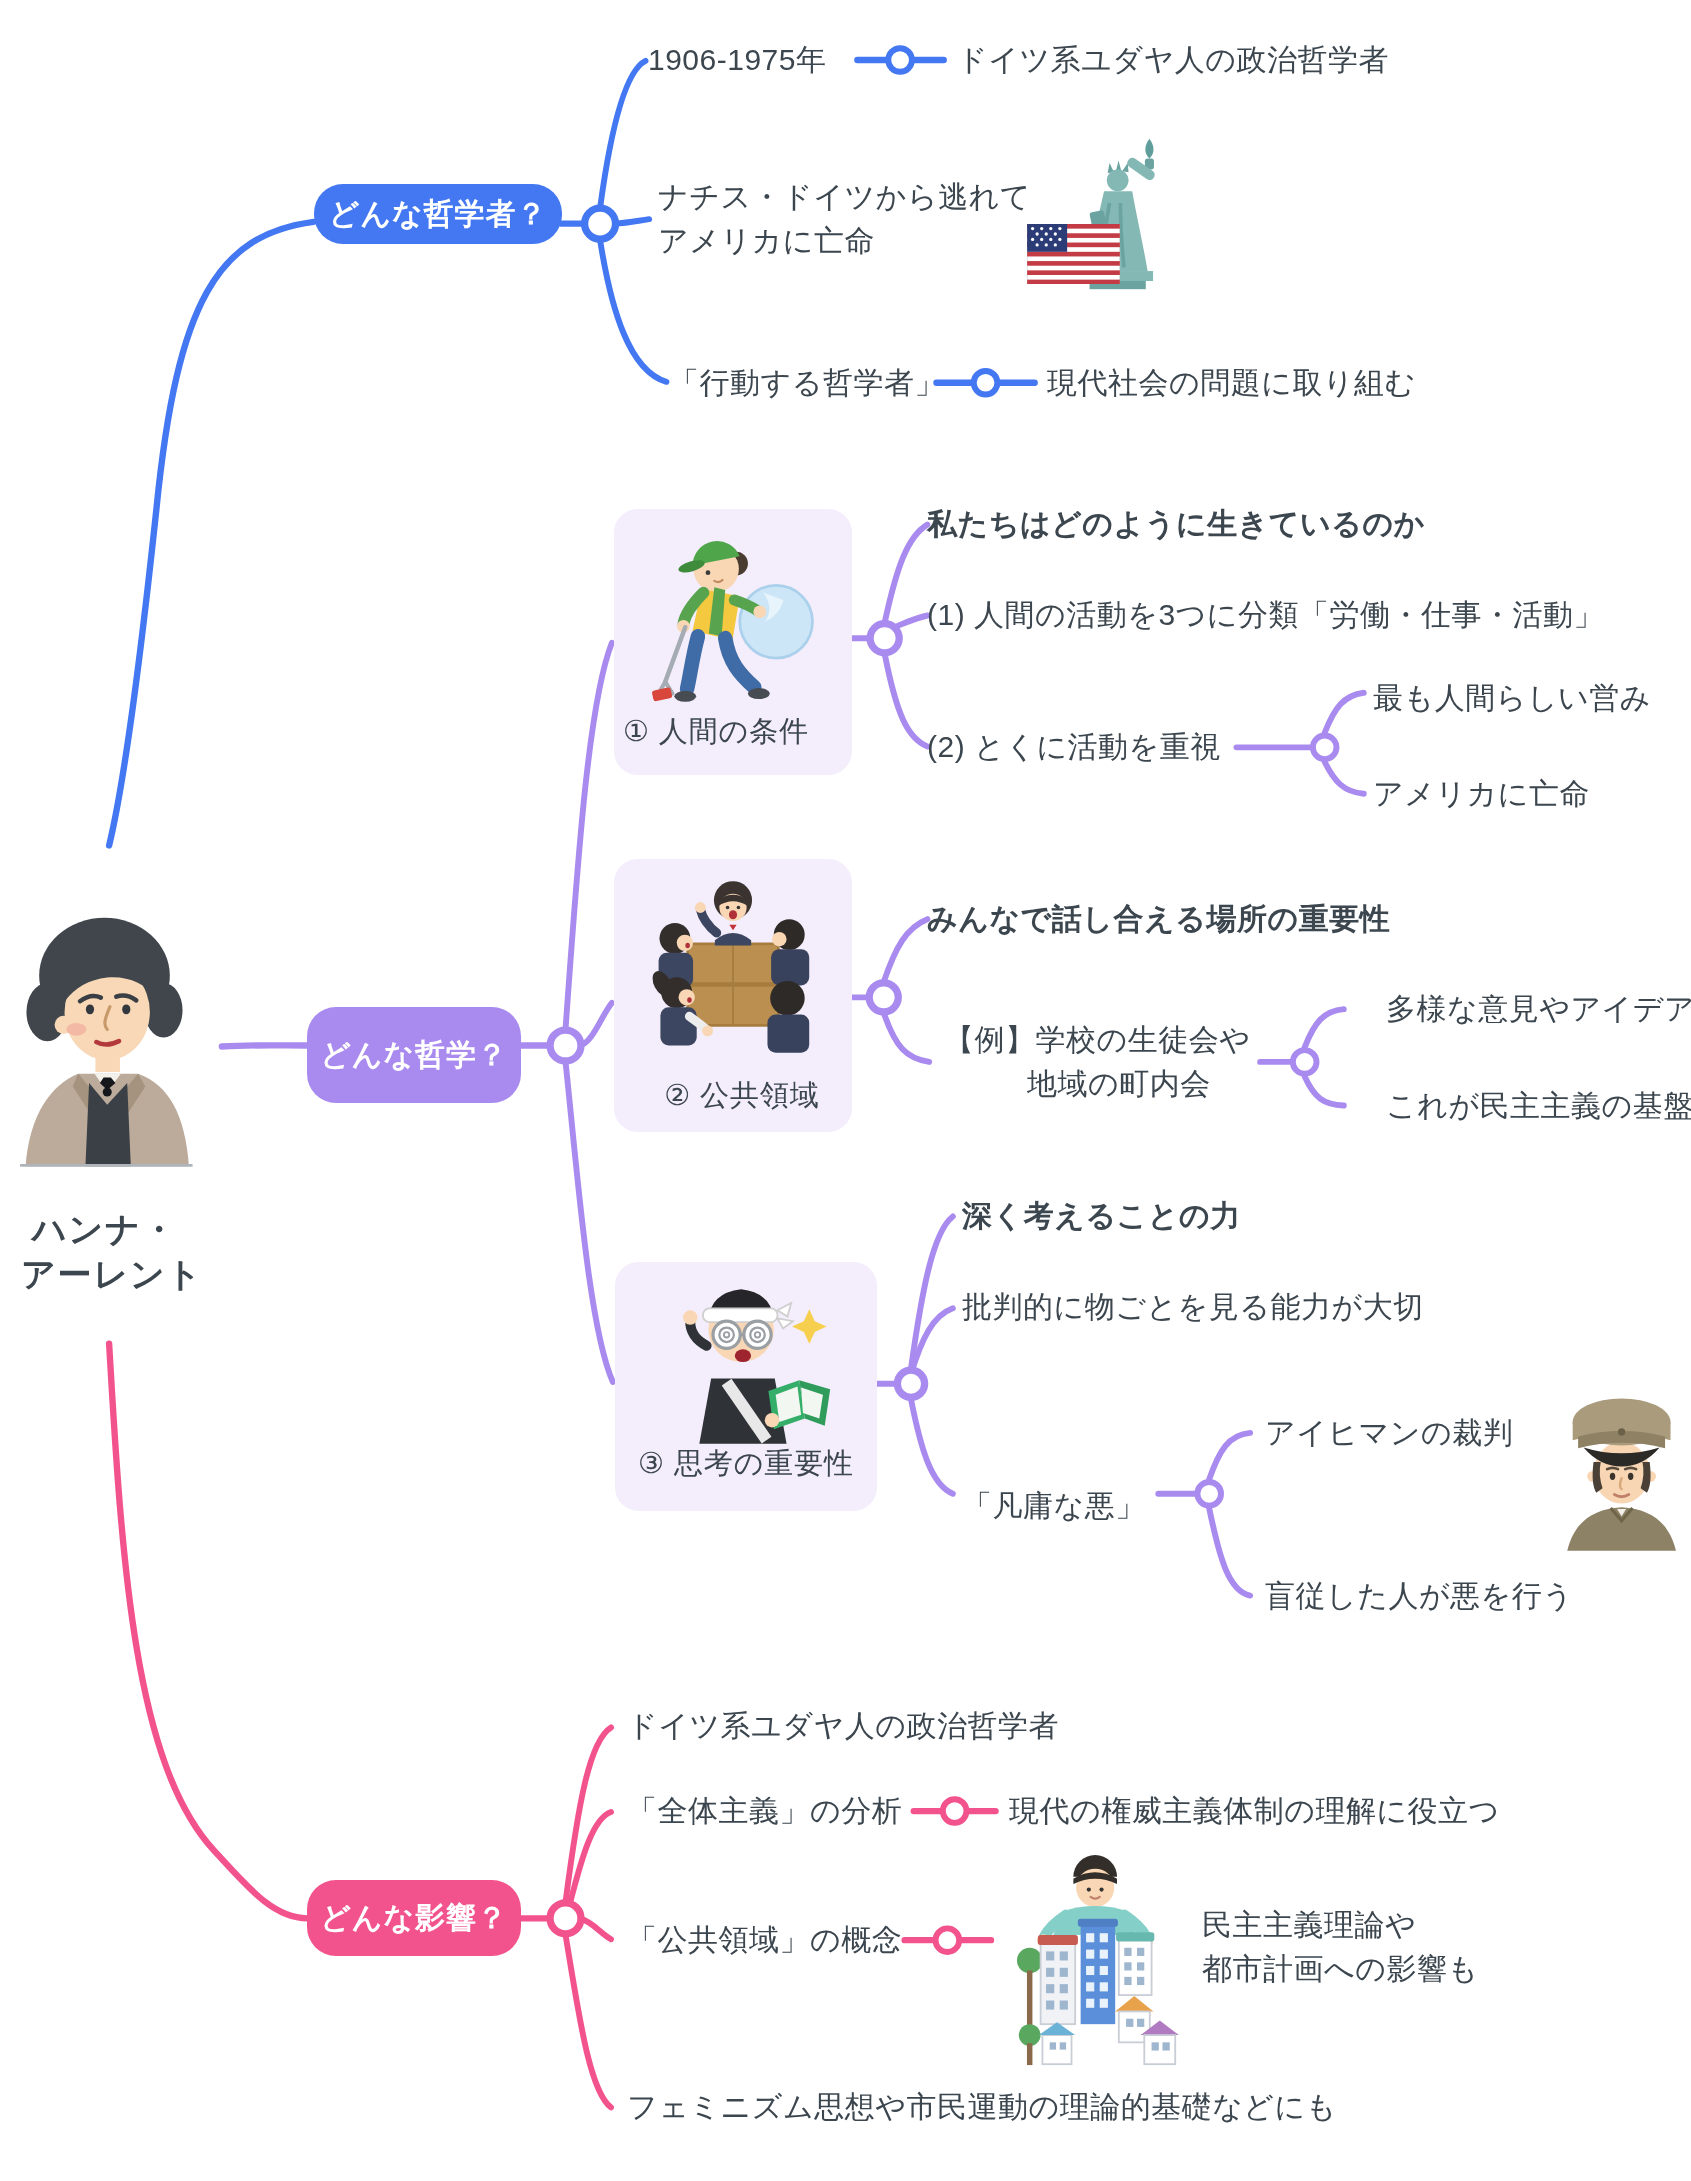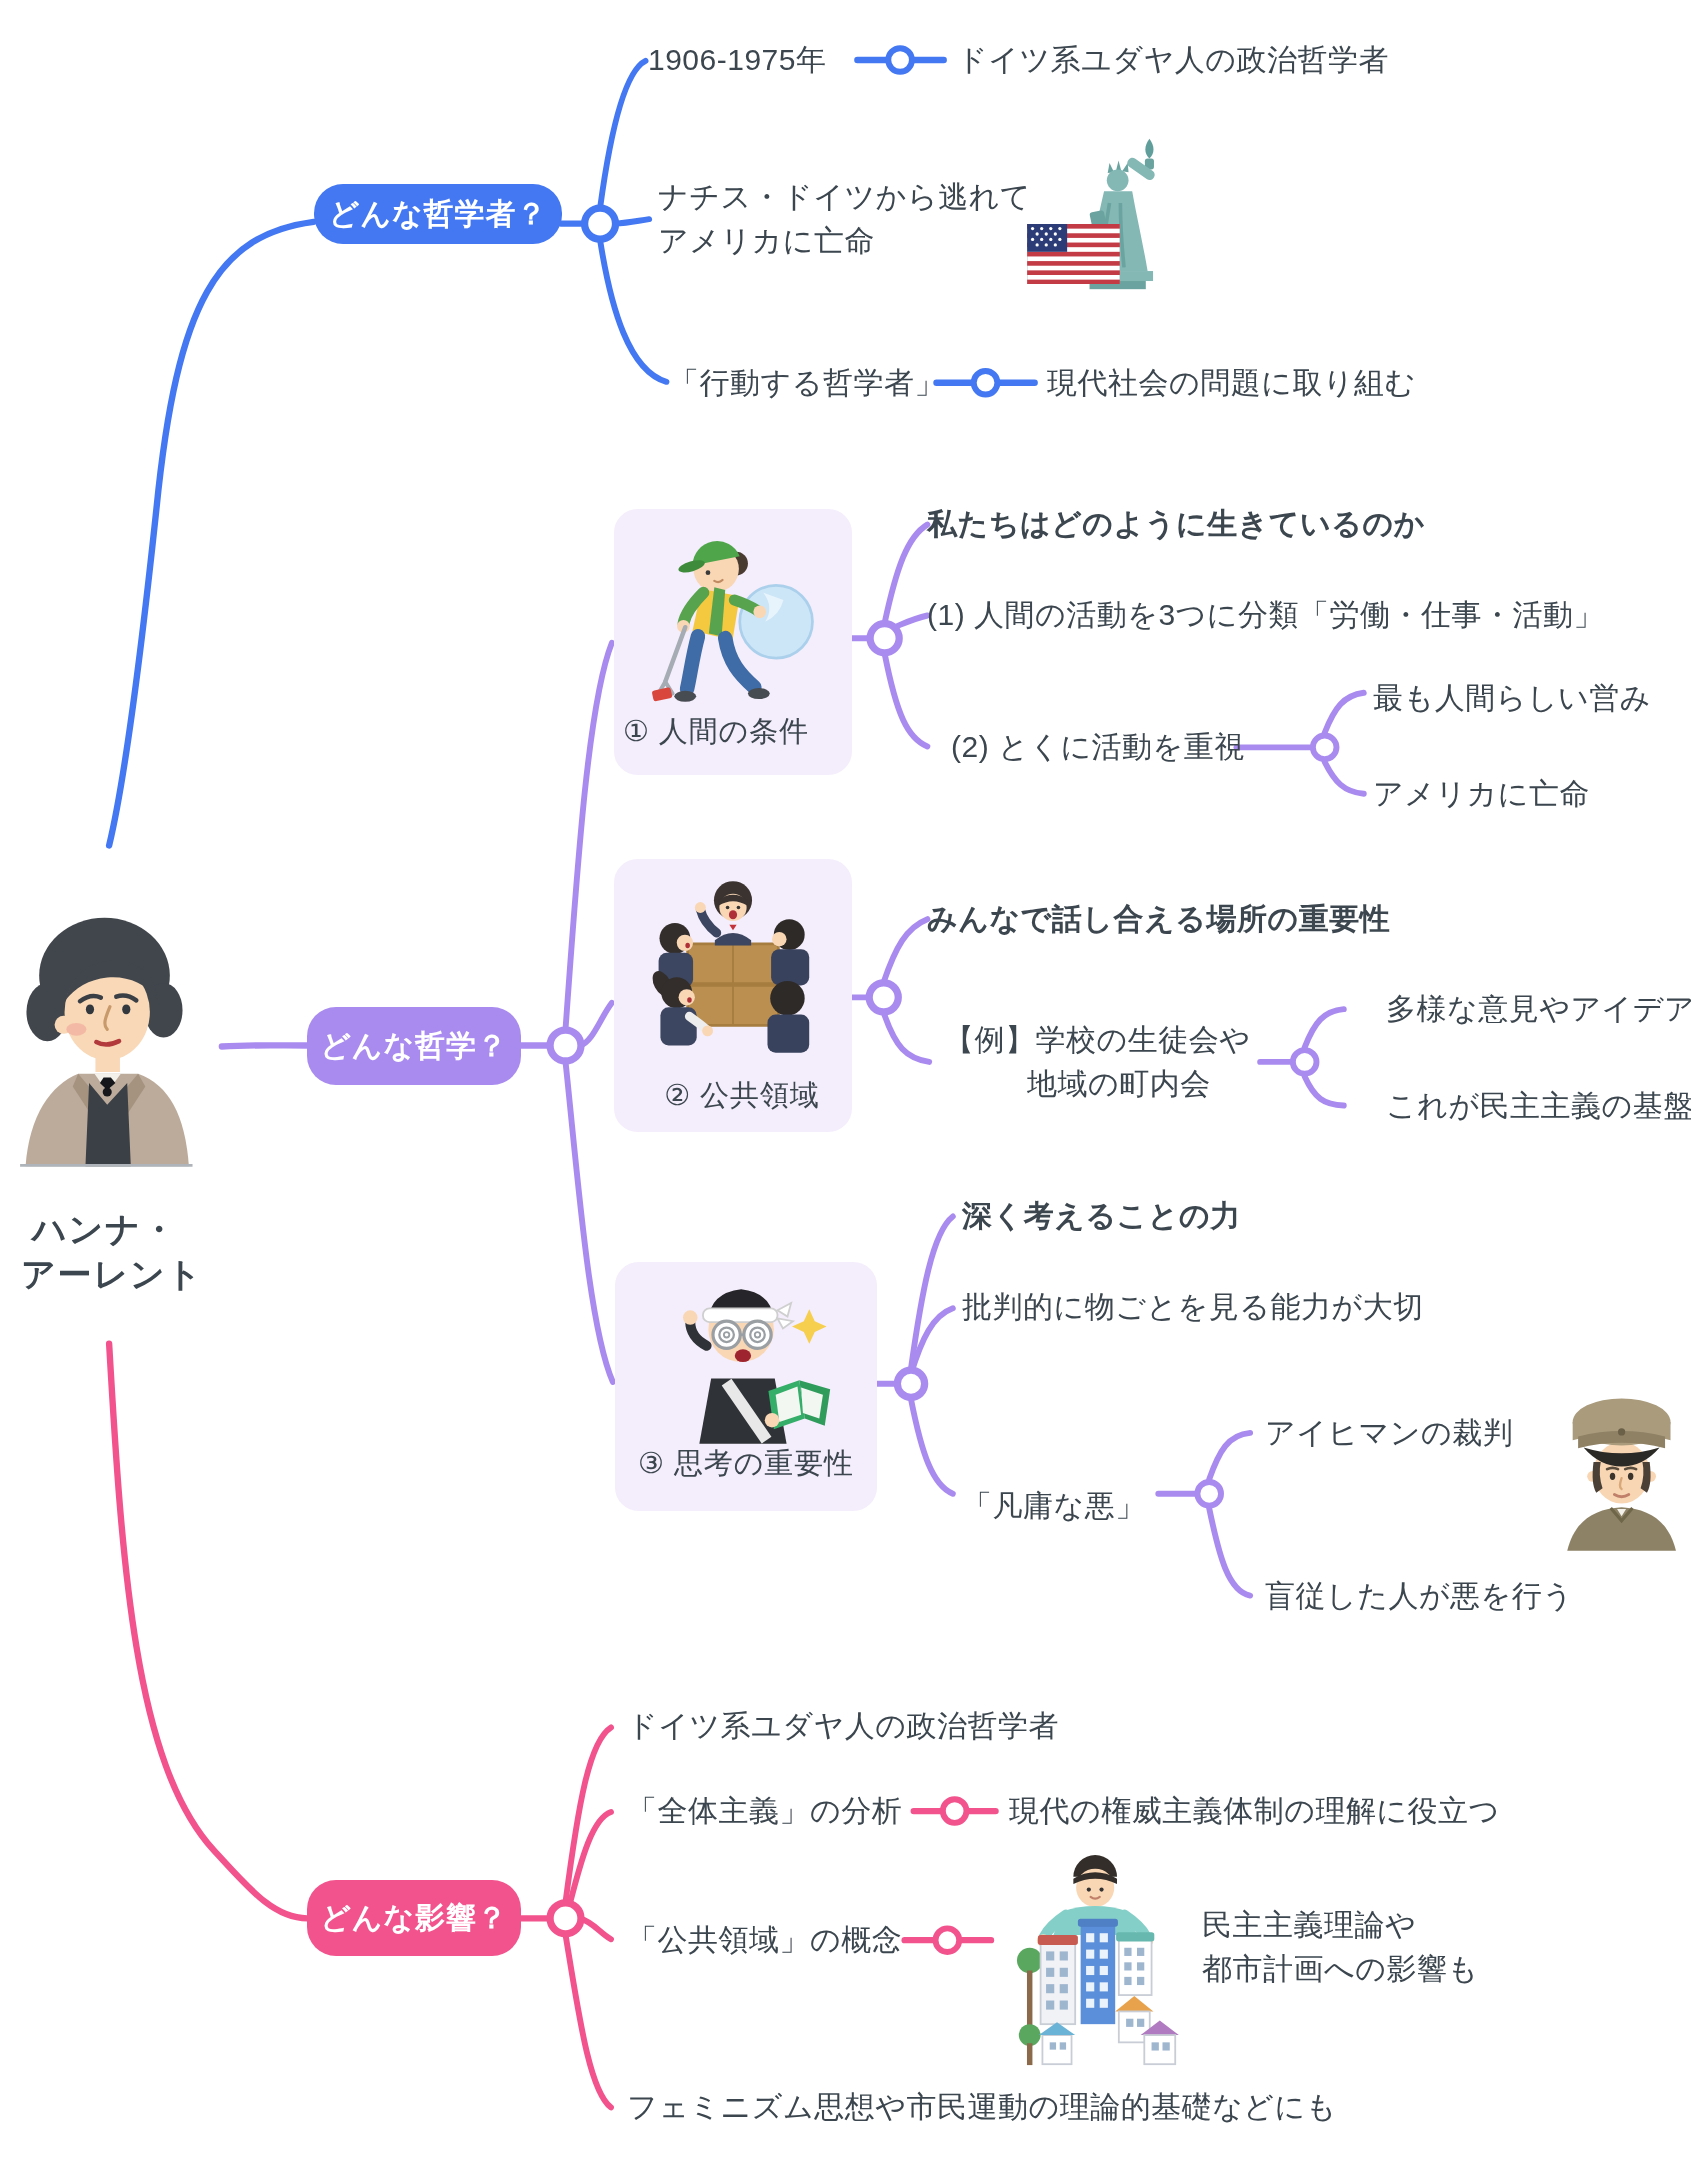--- a/index.html
+++ b/index.html
@@ -180,21 +180,21 @@
       <circle cx="6" cy="17" r="1.8"></circle>
         <circle cx="16" cy="17" r="1.8"></circle>
         <circle cx="26" cy="17" r="1.8"></circle>
         <circle cx="36" cy="17" r="1.8"></circle>
       <circle cx="11" cy="23" r="1.8"></circle>
         <circle cx="21" cy="23" r="1.8"></circle>
         <circle cx="31" cy="23" r="1.8"></circle>
     </g>
   </svg>
 
-  <div class="branch-node bn-purple" style="left:307px;top:1007px;width:214px;height:78px;">どんな哲学？</div>
+  <div class="branch-node bn-purple" style="left:307px;top:1007px;width:214px;height:96px;">どんな哲学？</div>
 
   <div class="card" style="left:614px;top:509px;width:238px;height:266px;"></div>
   <svg class="ill" style="left:638px;top:520px;" width="189" height="189" viewBox="0 0 208 208">
     <circle cx="152" cy="112" r="40" fill="#CDE6F7" stroke="#ABD0EC" stroke-width="3"></circle>
     <path d="M138 80 Q 150 96 140 112 Q 156 104 160 88" fill="#E8F4FC"></path>
     <circle cx="108" cy="48" r="13" fill="#4A3B30"></circle>
     <circle cx="86" cy="54" r="25" fill="#F9D7B5"></circle>
     <path d="M60 50 A 27 27 0 0 1 112 40 L 60 50 Z" fill="#4FA64A"></path>
     <ellipse cx="59" cy="51" rx="15" ry="5.5" fill="#3E8C3B" transform="rotate(-16 59 51)"></ellipse>
     <circle cx="77" cy="58" r="2.6" fill="#3A3A3A"></circle>
@@ -210,21 +210,21 @@
     <ellipse cx="52" cy="194" rx="12" ry="6" fill="#474B52"></ellipse>
     <ellipse cx="133" cy="191" rx="12" ry="6" fill="#474B52"></ellipse>
     <path d="M52 118 L30 178" stroke="#A6ACB3" stroke-width="5" stroke-linecap="round"></path>
     <path d="M30 178 L22 192 M30 178 L38 191" stroke="#A6ACB3" stroke-width="4.5" stroke-linecap="round"></path>
     <rect x="16" y="186" width="21" height="12" rx="3" fill="#D9463C" transform="rotate(-12 26 192)"></rect>
   </svg>
   <div class="card-label" style="left:614px;top:732px;width:204px;text-align:center;">① 人間の条件</div>
 
   <div class="t bold" style="left:927px;top:524px;">私たちはどのように生きているのか</div>
   <div class="t" style="left:927px;top:615px;">(1) 人間の活動を3つに分類「労働・仕事・活動」</div>
-  <div class="t" style="left:927px;top:747px;margin-left:24px;">(2) とくに活動を重視</div>
+  <div class="t" style="left:927px;top:747px;">(2) とくに活動を重視</div>
   <div class="t" style="left:1373px;top:698px;">最も人間らしい営み</div>
   <div class="t" style="left:1373px;top:794px;">アメリカに亡命</div>
 
   <div class="card" style="left:614px;top:859px;width:238px;height:273px;"></div>
   <svg class="ill" style="left:635px;top:873px;" width="196" height="186" viewBox="0 0 216 205">
     <rect x="58" y="78" width="100" height="44" rx="4" fill="#BA8F50" stroke="#A67C3F" stroke-width="3"></rect>
     <rect x="58" y="124" width="100" height="44" rx="4" fill="#BA8F50" stroke="#A67C3F" stroke-width="3"></rect>
     <line x1="108" y1="78" x2="108" y2="168" stroke="#A67C3F" stroke-width="2"></line>
     <path d="M90 66 C 80 58 74 48 72 40" stroke="#3D4660" stroke-width="10" fill="none" stroke-linecap="round"></path>
     <circle cx="72" cy="38" r="6" fill="#F9D7B5"></circle>

